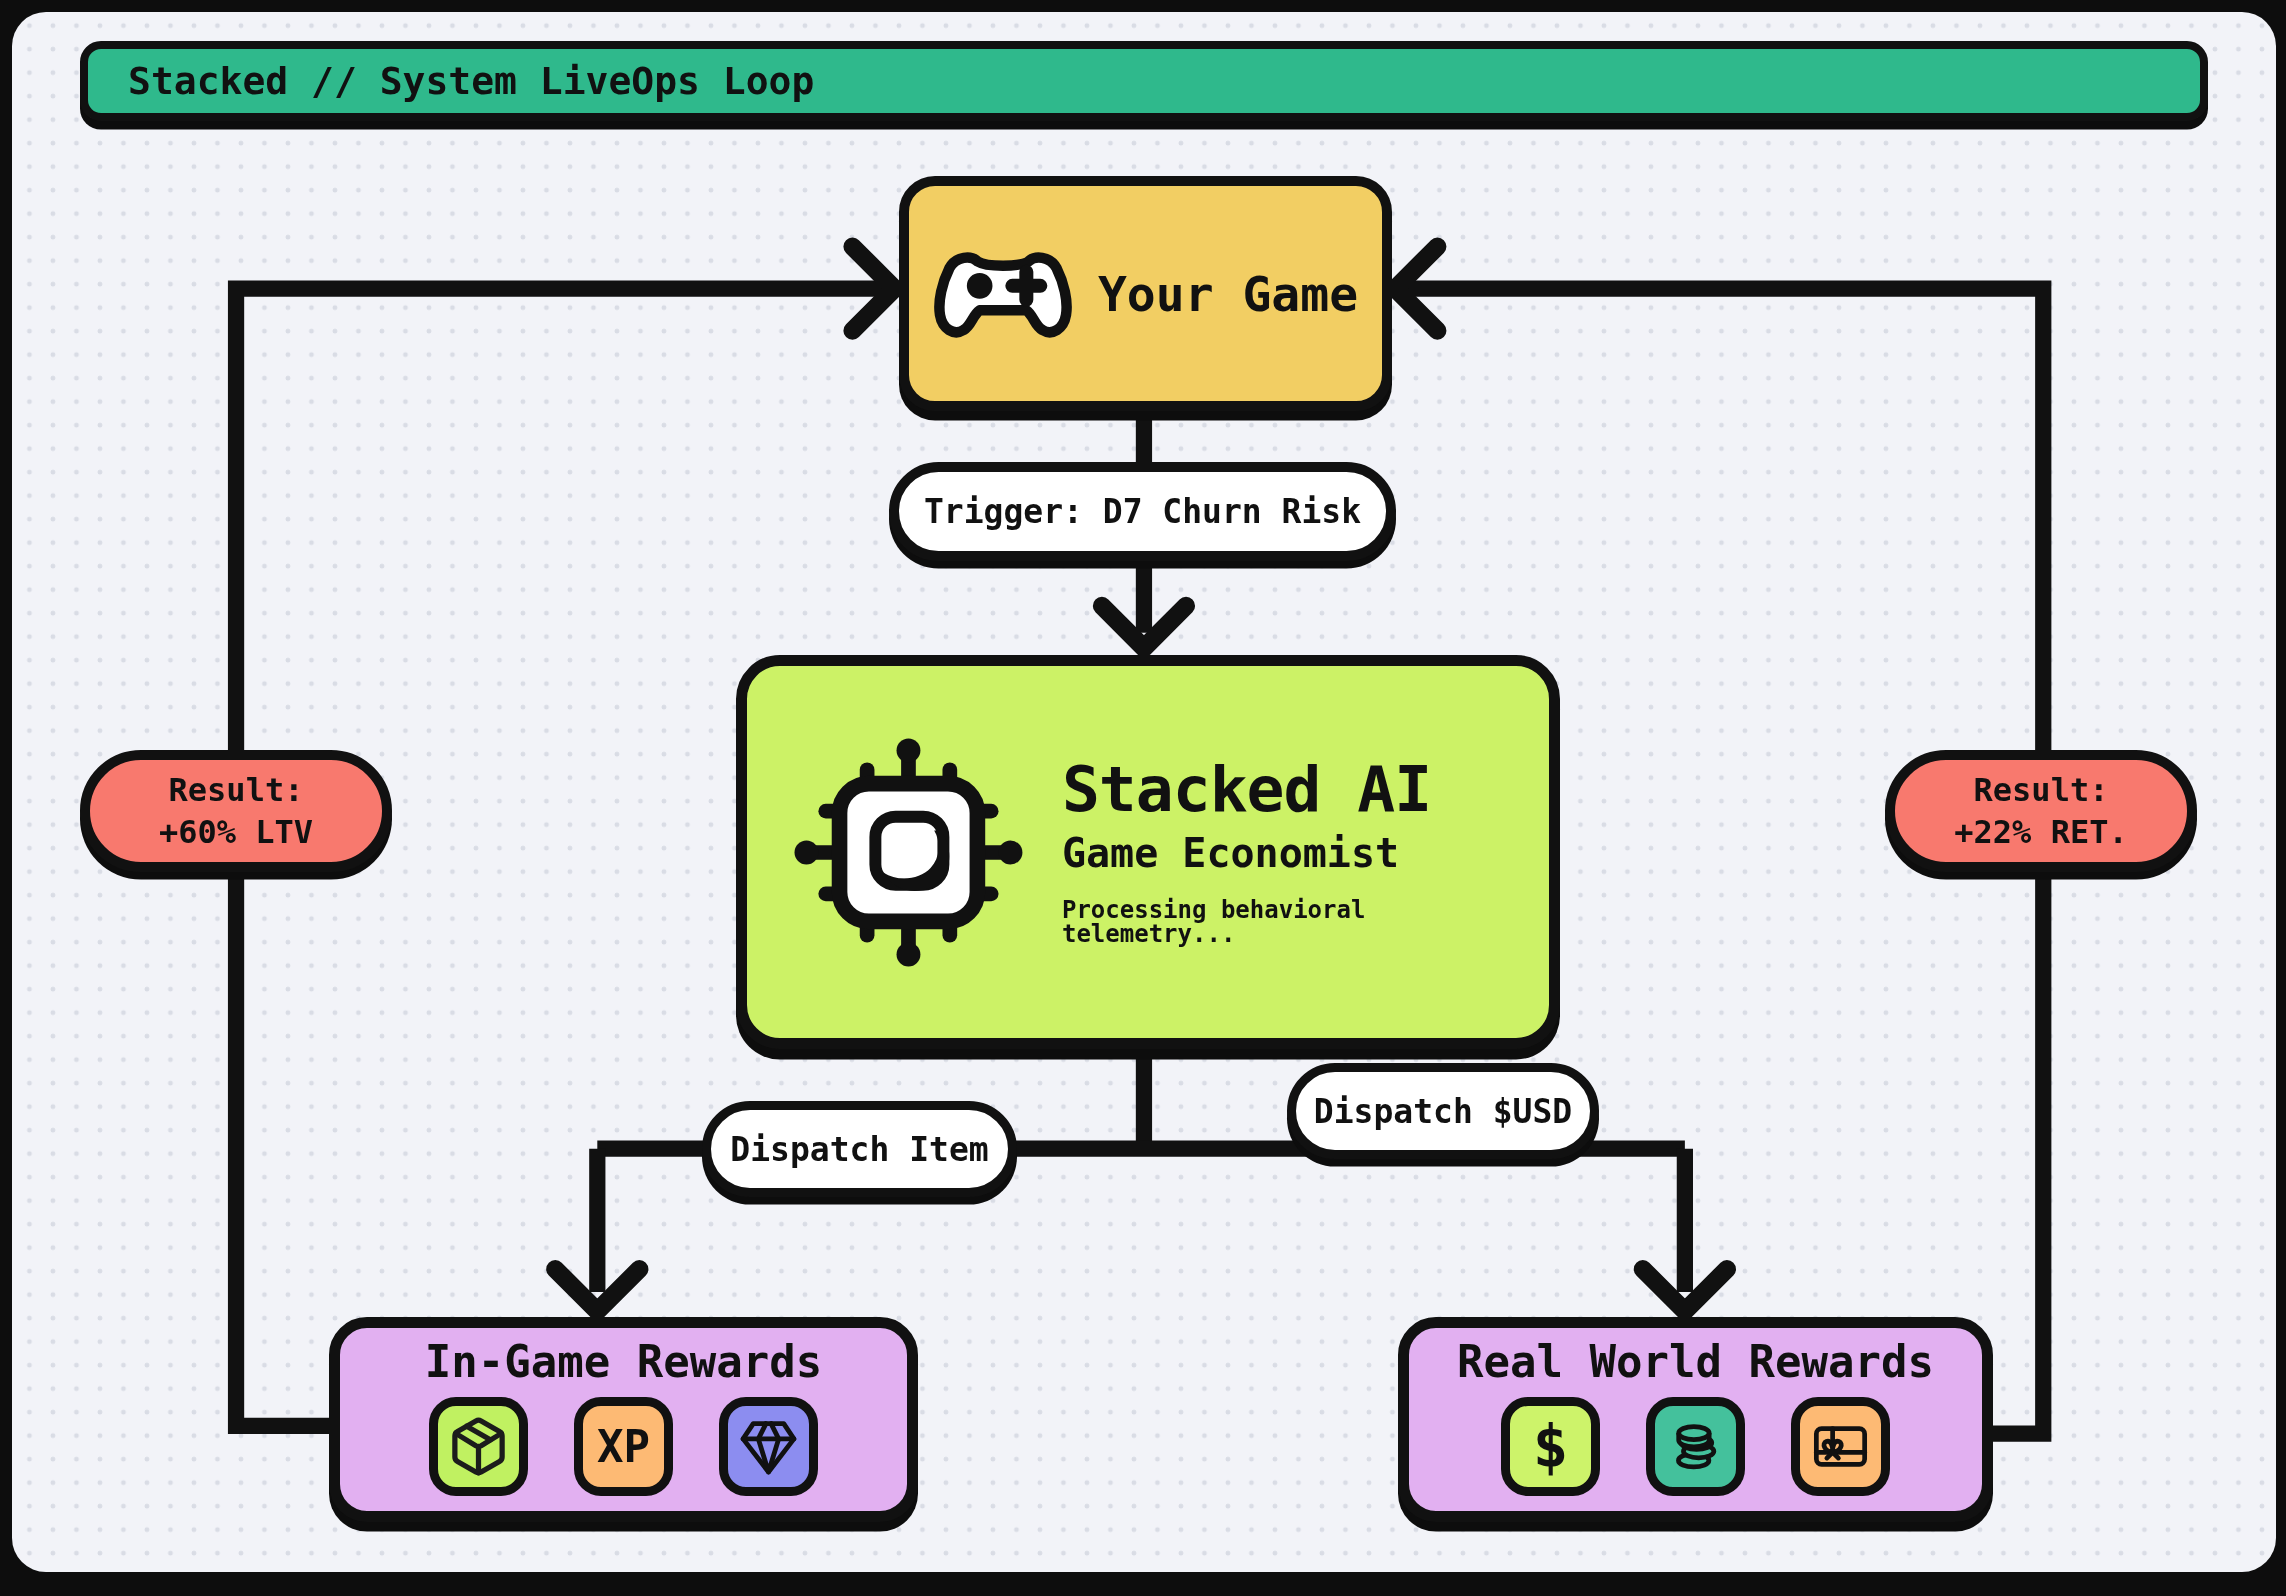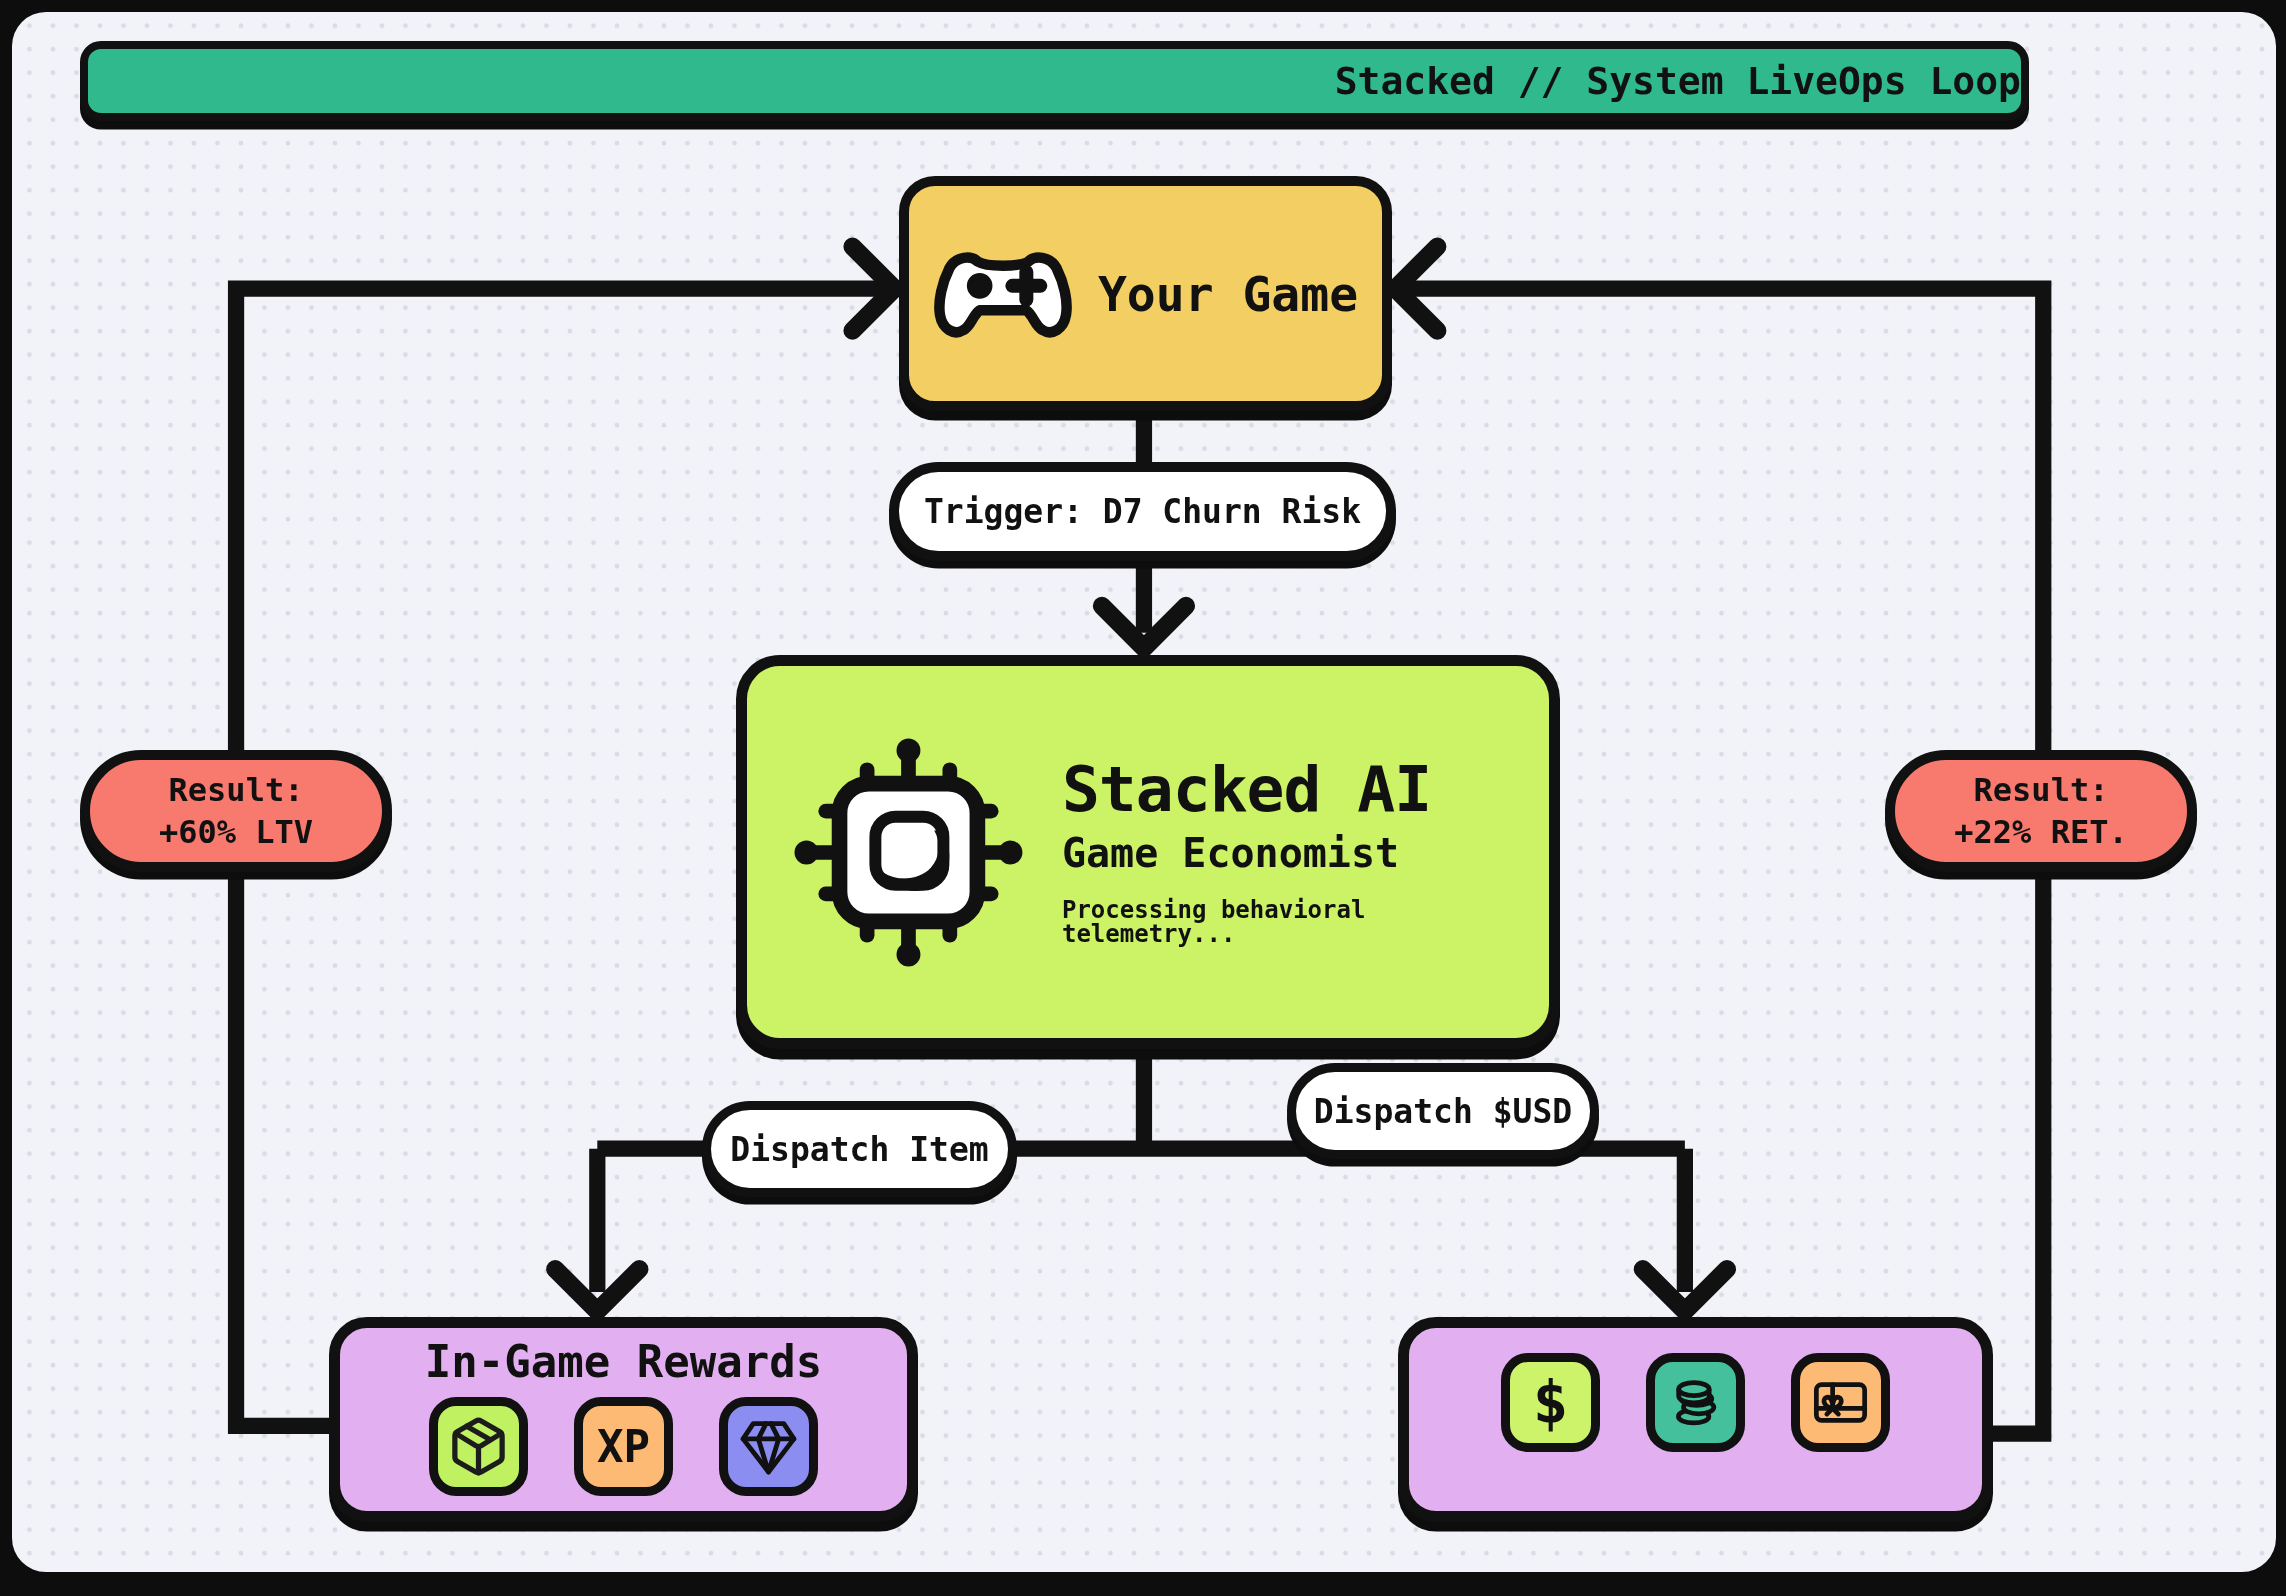--- a/index.html
+++ b/index.html
@@ -10,24 +10,24 @@
   }
   #panel{
     position:absolute;left:11.5px;top:11.5px;width:2264px;height:1560px;
     background:#F2F3F8;border-radius:34px;
     background-image:radial-gradient(circle,#D9DCE5 2.3px,transparent 2.6px);
     background-size:23.5px 23.5px;background-position:5.7px 1.9px;
   }
   #wires{position:absolute;left:0;top:0;z-index:1;}
   .node{position:absolute;z-index:2;box-sizing:border-box;border:10.5px solid #111;}
   .banner{
-    left:80px;top:41px;width:1949px;height:80px;background:#2FB98C;
+    left:80px;top:41px;width:2128px;height:80px;background:#2FB98C;
     border-width:8.6px;border-radius:21px;box-shadow:0 8.6px 0 #0d0d0d;
-    display:flex;align-items:center;justify-content:flex-end;
-    font-size:38px;letter-spacing:0px;
+    display:flex;align-items:center;justify-content:flex-start;
+    font-size:38px;letter-spacing:0px;padding-left:40px;
   }
   .your-game{
     left:899px;top:176px;width:493px;height:235px;background:#F2CE63;
     border-radius:36px;box-shadow:0 9.6px 0 #0d0d0d;
     display:flex;align-items:center;justify-content:center;gap:25px;
     font-size:48px;
   }
   .pill{
     background:#fff;border-radius:57px;box-shadow:0 7.6px 0 #0d0d0d;
     display:flex;align-items:center;justify-content:center;font-size:33px;
@@ -180,20 +180,21 @@
             <path d="M6 3h12l4 6-10 13L2 9Z"></path>
             <path d="M11 3 8 9l4 13 4-13-3-6"></path>
             <path d="M2 9h20"></path>
           </g>
         </svg>
       </div>
     </div>
   </div>
 
   <div class="node rewards real-world">
+    <div class="rewards-title">Real World Rewards</div>
     <div class="tile-row">
       <div class="tile tile-lime2">
         <span class="dollar-label">$</span>
       </div>
       <div class="tile tile-teal">
         <svg class="icon" width="63" height="63" viewBox="0 0 24 24">
           <g fill="#44C19C" stroke="#111" stroke-width="1.8">
             <ellipse cx="11.3" cy="17.3" rx="5.8" ry="2.5"></ellipse>
             <ellipse cx="13.2" cy="13.8" rx="5.8" ry="2.5"></ellipse>
             <ellipse cx="12.4" cy="10.6" rx="5.8" ry="2.5"></ellipse>

